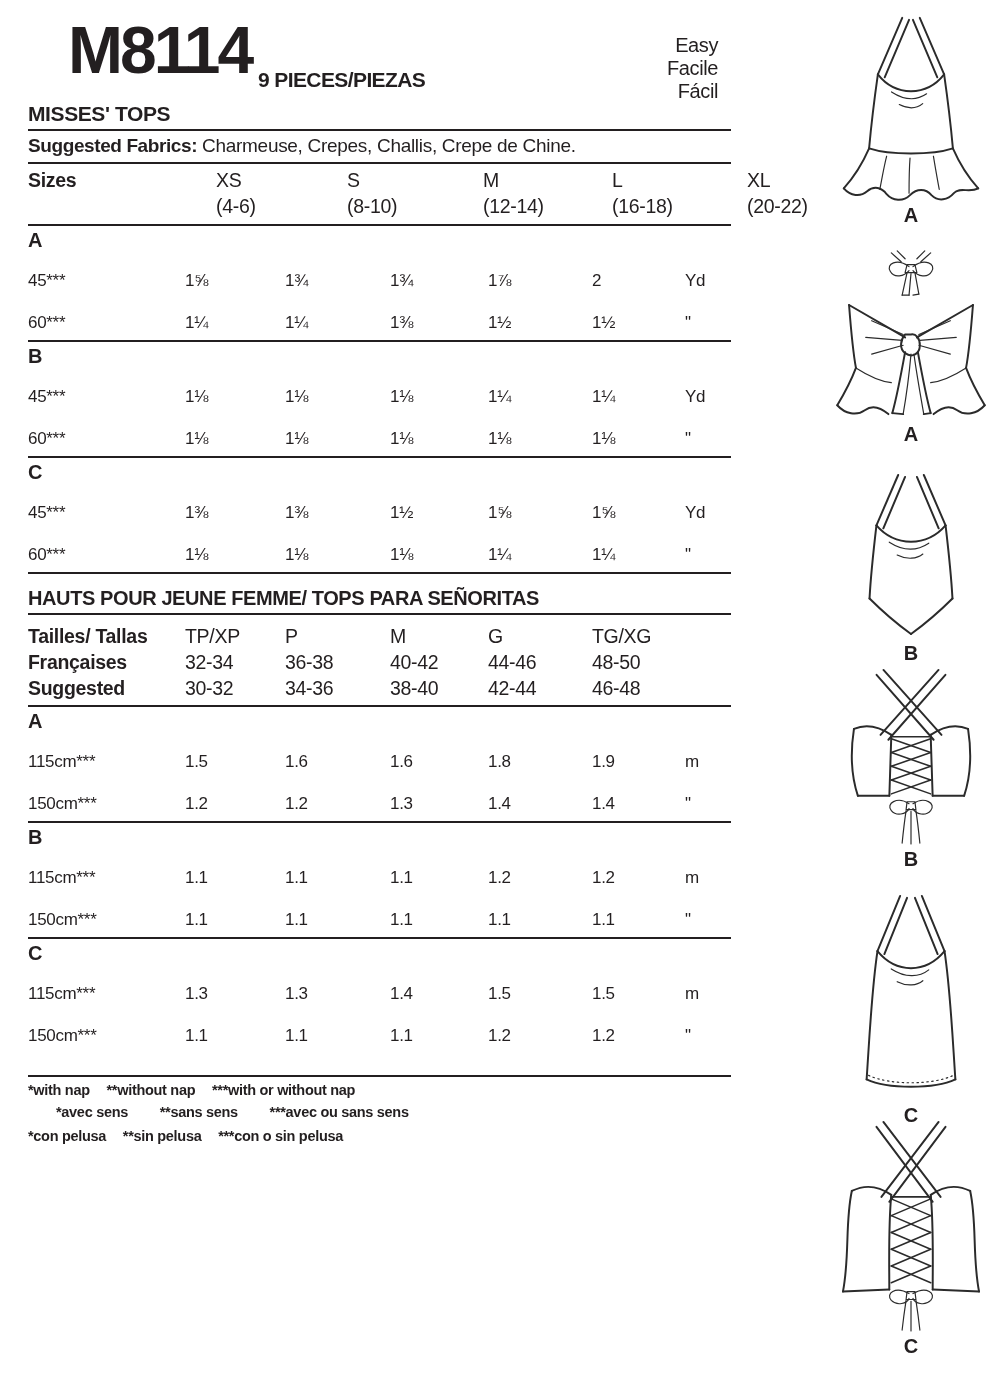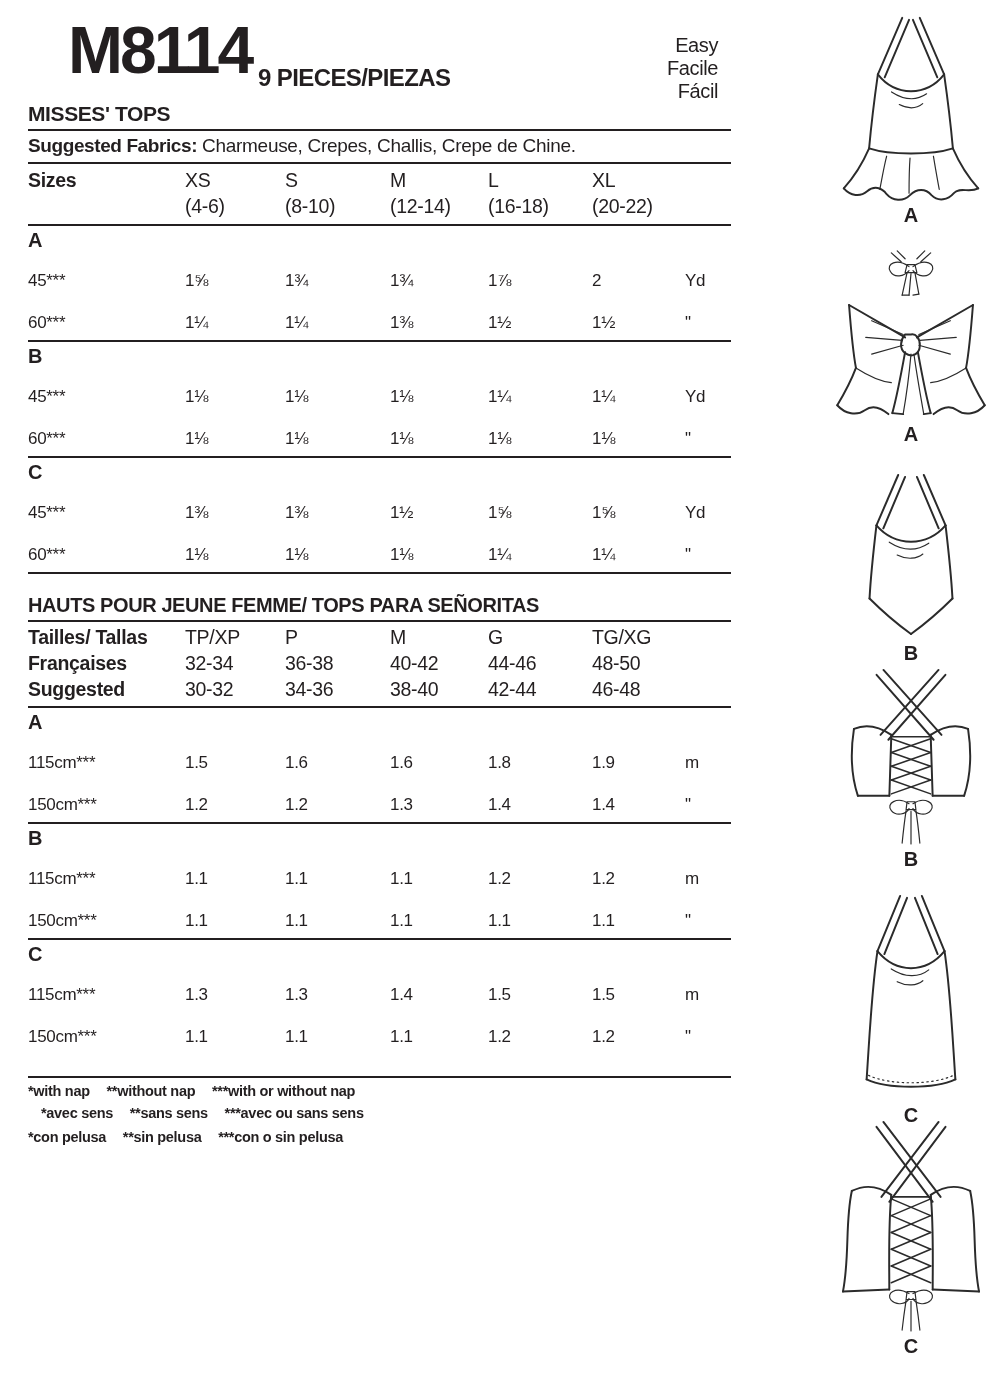--- a/index.html
+++ b/index.html
@@ -6,45 +6,45 @@
   .page {
     position:relative; width:991px; height:1377px; background:#fff;
     font-family:"Liberation Sans","DejaVu Sans",sans-serif;
     color:#231f20; overflow:hidden;
   }
   .left { position:absolute; left:28px; top:16px; width:703px; }
 
   
   .masthead { position:relative; height:86px; }
   .pattern-number { font-size:66px; line-height:68px; font-weight:800; letter-spacing:-3px;margin-left:40px; }
-  .pieces { position:absolute; left:230px; bottom:10px; font-size:24px; font-weight:700; letter-spacing:-0.6px; }
+  .pieces { position:absolute; left:230px; bottom:10px; font-size:21px; font-weight:700; letter-spacing:-0.6px; }
   .difficulty { position:absolute; right:273px; top:34px; text-align:right; font-size:20px; font-weight:400; line-height:23px; letter-spacing:-0.4px; }
 
   .title-en { font-size:21px; font-weight:700; letter-spacing:-0.4px; line-height:24px; padding-bottom:3px; border-bottom:2.5px solid #231f20; }
   .fabrics  { font-size:19px; line-height:24px; padding:3px 0 4px; border-bottom:2.5px solid #231f20; letter-spacing:-0.3px; }
   .fabrics b { letter-spacing:-0.4px;text-align:center; }
 
   
   .row { display:grid; grid-template-columns:157px 100px 105px 98px 104px 93px 46px; align-items:baseline; }
   .row > span { display:block; }
   .szhead { padding-top:3px; padding-bottom:5px; border-bottom:2.5px solid #231f20; }
-  .szhead .row { font-size:19.5px; line-height:26px; letter-spacing:-0.3px; }
+  .szhead .row { font-size:19.5px; line-height:26px; letter-spacing:-0.3px;gap:31px; }
   .szhead .lbl, .intl-sizes .lbl { font-weight:700; }
   .sect { padding-bottom:4px; border-bottom:2.5px solid #231f20; }
   .sect.last { border-bottom:none; }
   .view-letter { font-size:20px; font-weight:700; line-height:24px; padding-top:2px; }
   .data-row { font-size:17px; line-height:27px; letter-spacing:-0.3px;margin-top:15px; }
-  .intl-title { font-size:20px; font-weight:700; letter-spacing:-0.4px; line-height:24px; padding:19px 0 3px; border-bottom:2.5px solid #231f20; }
-  .intl-sizes { padding-top:2px; padding-bottom:4px; border-bottom:2.5px solid #231f20; }
+  .intl-title { font-size:20px; font-weight:700; letter-spacing:-0.4px; line-height:24px; padding:12px 0 3px; border-bottom:2.5px solid #231f20; }
+  .intl-sizes { padding-top:8px; padding-bottom:4px; border-bottom:2.5px solid #231f20; }
   .intl-sizes .row { font-size:19.5px; line-height:26px; letter-spacing:-0.3px; }
 
   .foot-rule { margin-top:22px; border-bottom:2px solid #231f20; }
   .footline { display:flex; justify-content:space-between; font-size:14.5px; font-weight:600; letter-spacing:-0.3px; line-height:22px; margin-top:2px;flex-direction:column; }
   .footline .grp span { margin-right:13px; }
-  .footline .grp.right span { margin-right:0; margin-left:13px; }
+  .footline .grp.right span { margin-right:0; margin-left:28px; }
 
   
   .fig { position:absolute; left:832px; width:158px; text-align:center; }
   .fig svg { display:block; margin:0 auto; }
   .fig .fig-label { font-size:20px; font-weight:600; margin-top:2px; }
   .fig svg * { stroke:#2b2b2b; fill:none; stroke-width:2; stroke-linecap:round; stroke-linejoin:round; }
   .fig svg .thin { stroke-width:1.2; }
   .fig svg .lace { stroke-width:1.6; }
   .fig svg .dots { stroke-width:1.2; stroke-dasharray:1.5 3.5; }
 </style>

